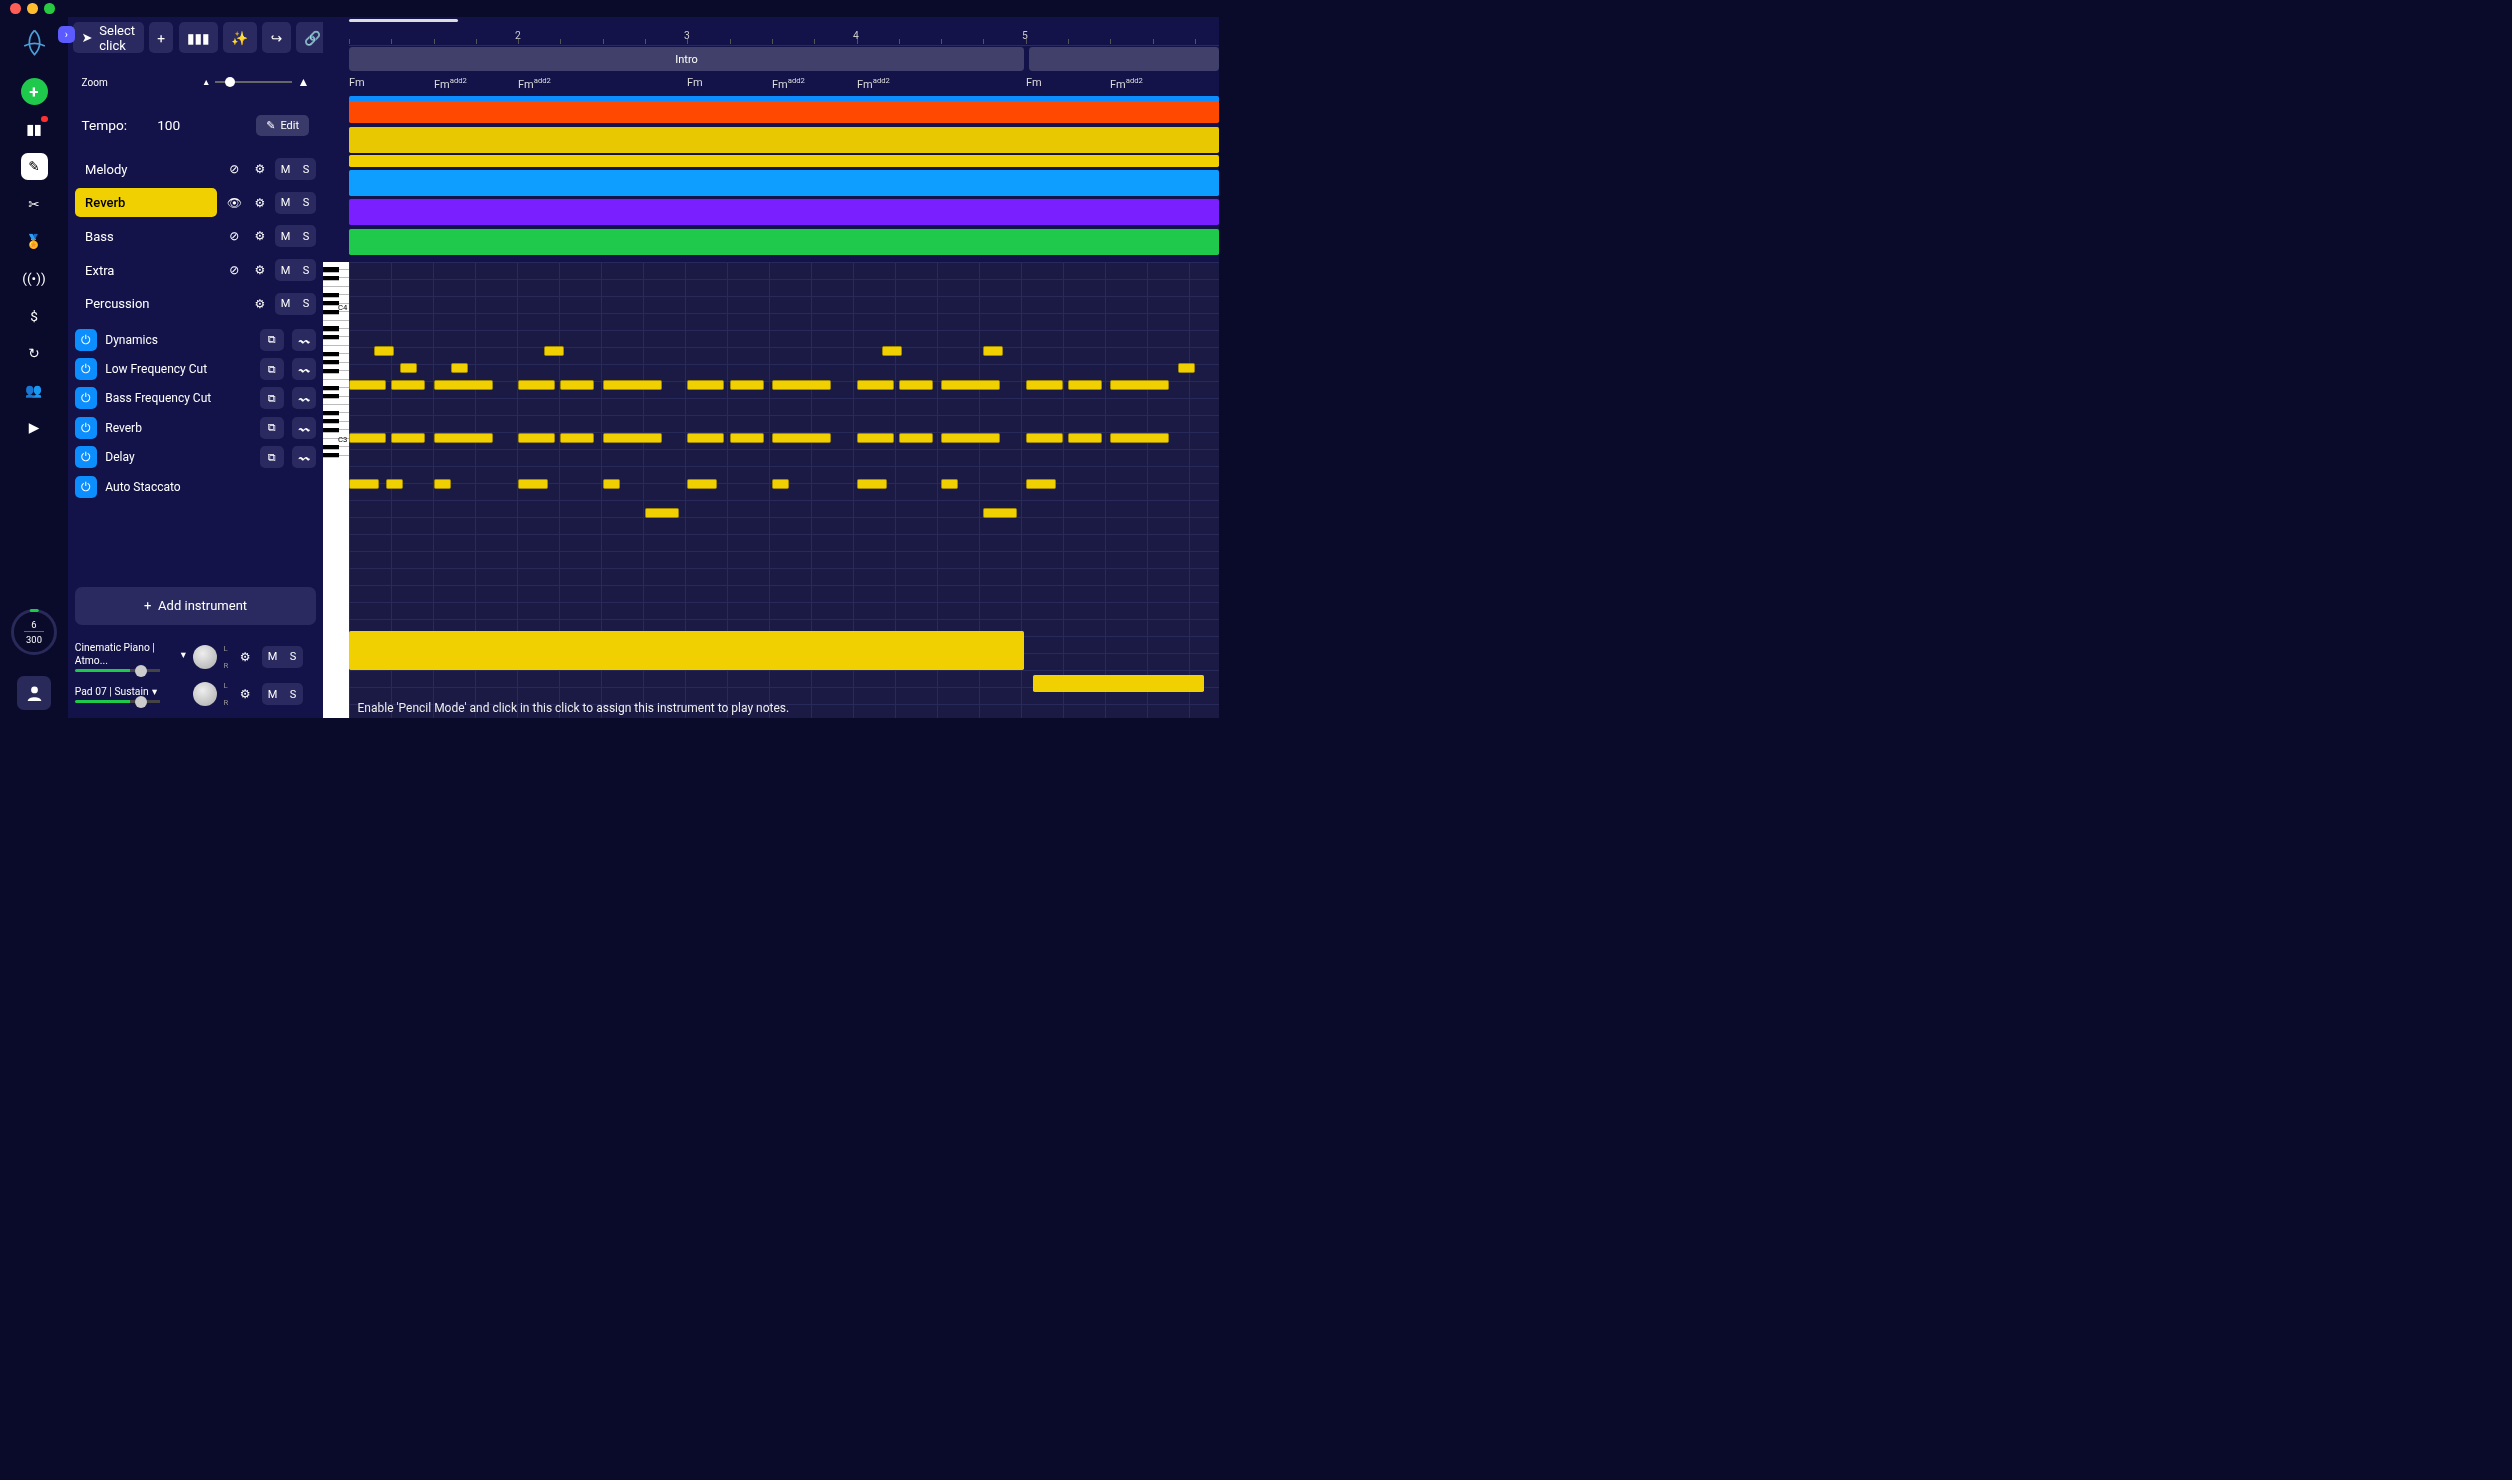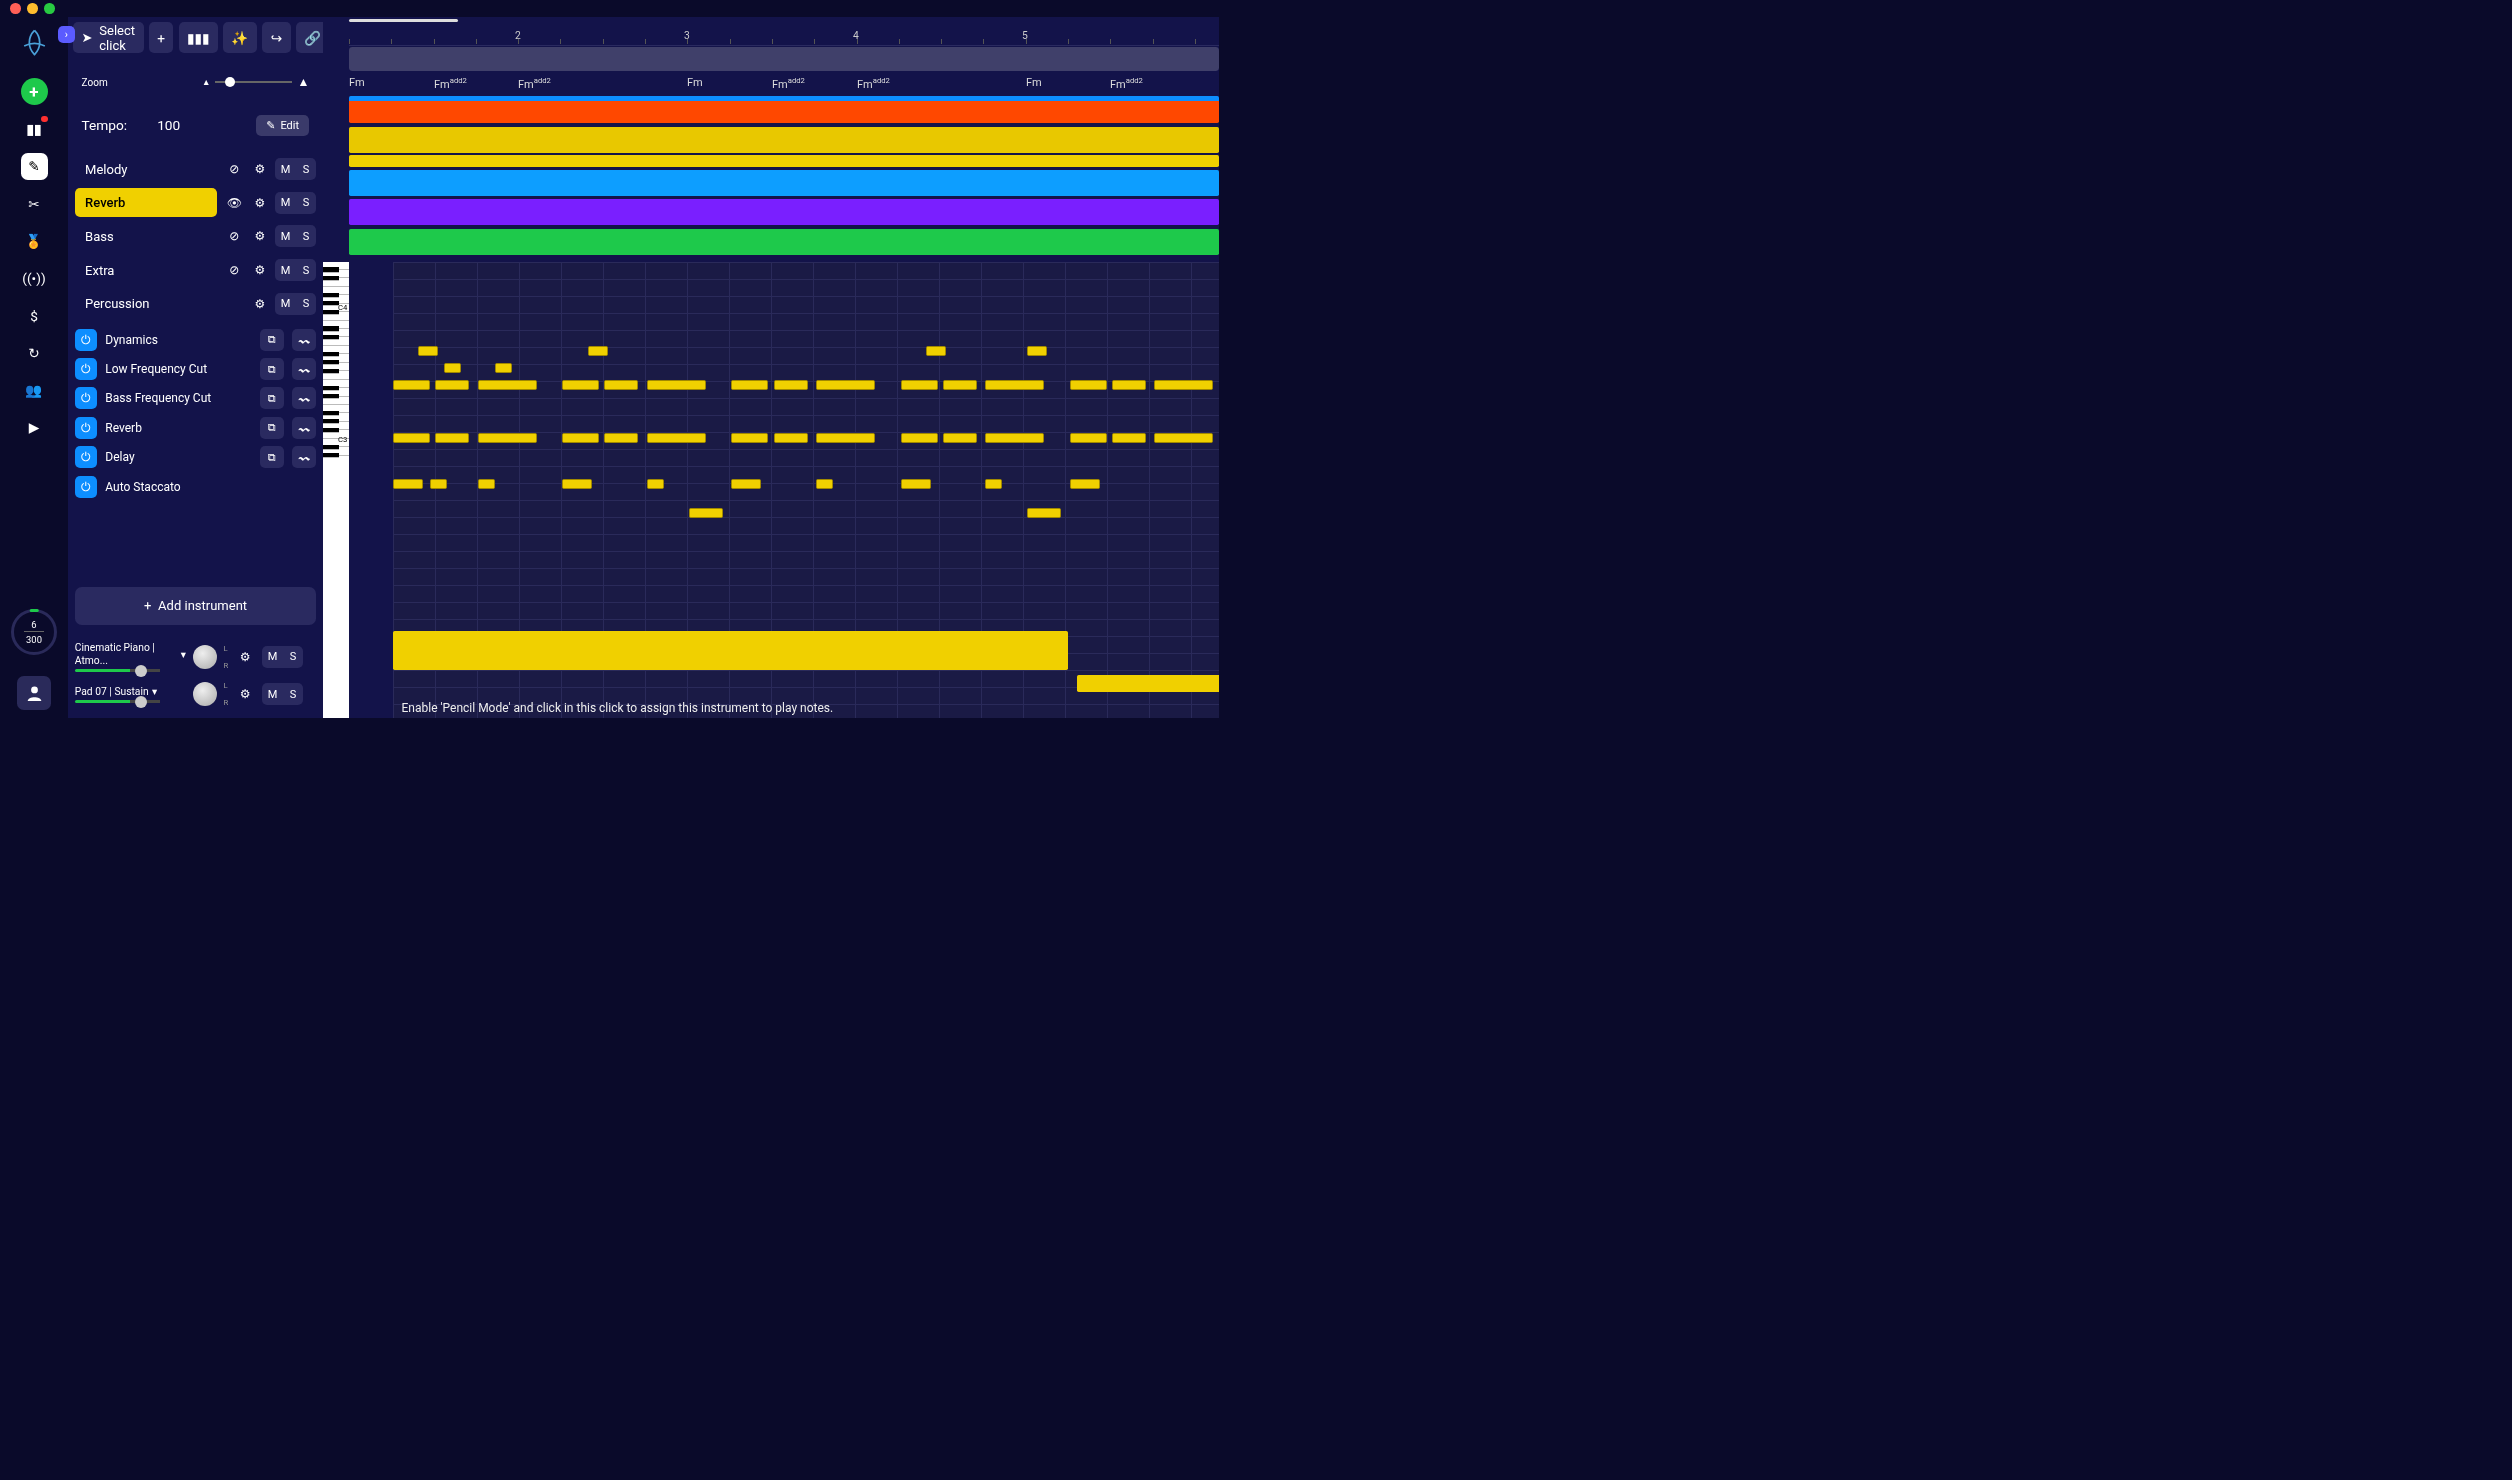--- a/index.html
+++ b/index.html
@@ -67,21 +67,21 @@
 .chord-label { position: absolute; font-size: 11px; color: #ddd; top: 3.4px; }
 .chord-sup { font-size: 7.7px; vertical-align: super; }
 .track-lanes { display: flex; flex-direction: column; gap: 3.4px; padding: 1.7px 0 1.7px 26px; }
 .lane { height: 24px; border-radius: 1.7px; }
 .lane-melody { background: #ff4800; height: 27px; border-top: 5.1px solid #0d8eff;}
 .lane-chords { background: #e8c800; height: 26px; }
 .lane-chords2 { background: #f0d000; height: 12px; margin-top: -1.7px; }
 .lane-bass { background: #0d9eff; height: 26px; }
 .lane-extra { background: #7a1fff; height: 26px; }
 .lane-perc { background: #1ec94b; height: 26px; }
-.piano-roll { flex: 1; display: flex; margin-top: 5.1px; overflow: hidden; gap: 44px; }
+.piano-roll { flex: 1; display: flex; margin-top: 5.1px; overflow: hidden; }
 .piano-keys { width: 26px; background: linear-gradient(#fff,#fff); display: flex; flex-direction: column; position: relative; }
 .piano-key { height: 8.5px; border-bottom: 0.9px solid #bbb; }
 .piano-key.black { background: #000; width: 60%; height: 5.1px; margin-top: -2.6px; margin-bottom: -2.6px; z-index: 1; position: relative; }
 .key-label { position: absolute; font-size: 7.7px; color: #000; right: 1.7px; }
 .grid { flex: 1; background: #1a1a45; position: relative; background-image: repeating-linear-gradient(to right, #2a2a5a 0, #2a2a5a 0.9px, transparent 0.9px, transparent 42px), repeating-linear-gradient(to bottom, #2a2a5a 0, #2a2a5a 0.9px, transparent 0.9px, transparent 17px); }
 .note { position: absolute; background: #f0d000; border: 0.9px solid #a08800; border-radius: 1.7px; height: 10.3px; }
 .big-clips { position: absolute; bottom: 26px; left: 0; right: 0; display: flex; flex-direction: column; gap: 5.1px; }
 .big-clip { height: 39px; background: #f0d000; border-radius: 1.7px; }
 .hint-text { position: absolute; bottom: 3.4px; left: 8.5px; font-size: 12px; color: #eee; }
 .notif-dot { position: absolute; top: 0; right: 0; width: 6.8px; height: 6.8px; background: #ff3030; border-radius: 50%; }
@@ -361,20 +361,23 @@
         <div class="ruler-tick" style="left: 1354px;"></div>
         <div class="ruler-tick" style="left: 1396px;"></div>
         <div class="ruler-tick" style="left: 1438px;"></div>
         <div class="ruler-tick" style="left: 1480px;"></div>
         <div class="ruler-tick" style="left: 1523px;"></div>
         <div class="ruler-tick" style="left: 1565px;"></div>
         <div class="ruler-tick" style="left: 1607px;"></div>
         <div class="ruler-tick" style="left: 1650px;"></div>
       </div>
     <div class="section-row">
+      <div class="section-box" style="width:675px">
+        <span>Intro</span>
+      </div>
       <div class="section-box" style="flex:1"></div>
     </div>
     <div class="chord-row" id="chord-row">
         <span class="chord-label" style="left: 0px;">Fm</span>
         <span class="chord-label" style="left: 85px;">Fm<span class="chord-sup">add2</span></span>
         <span class="chord-label" style="left: 169px;">Fm<span class="chord-sup">add2</span></span>
         <span class="chord-label" style="left: 338px;">Fm</span>
         <span class="chord-label" style="left: 423px;">Fm<span class="chord-sup">add2</span></span>
         <span class="chord-label" style="left: 508px;">Fm<span class="chord-sup">add2</span></span>
         <span class="chord-label" style="left: 677px;">Fm</span>

